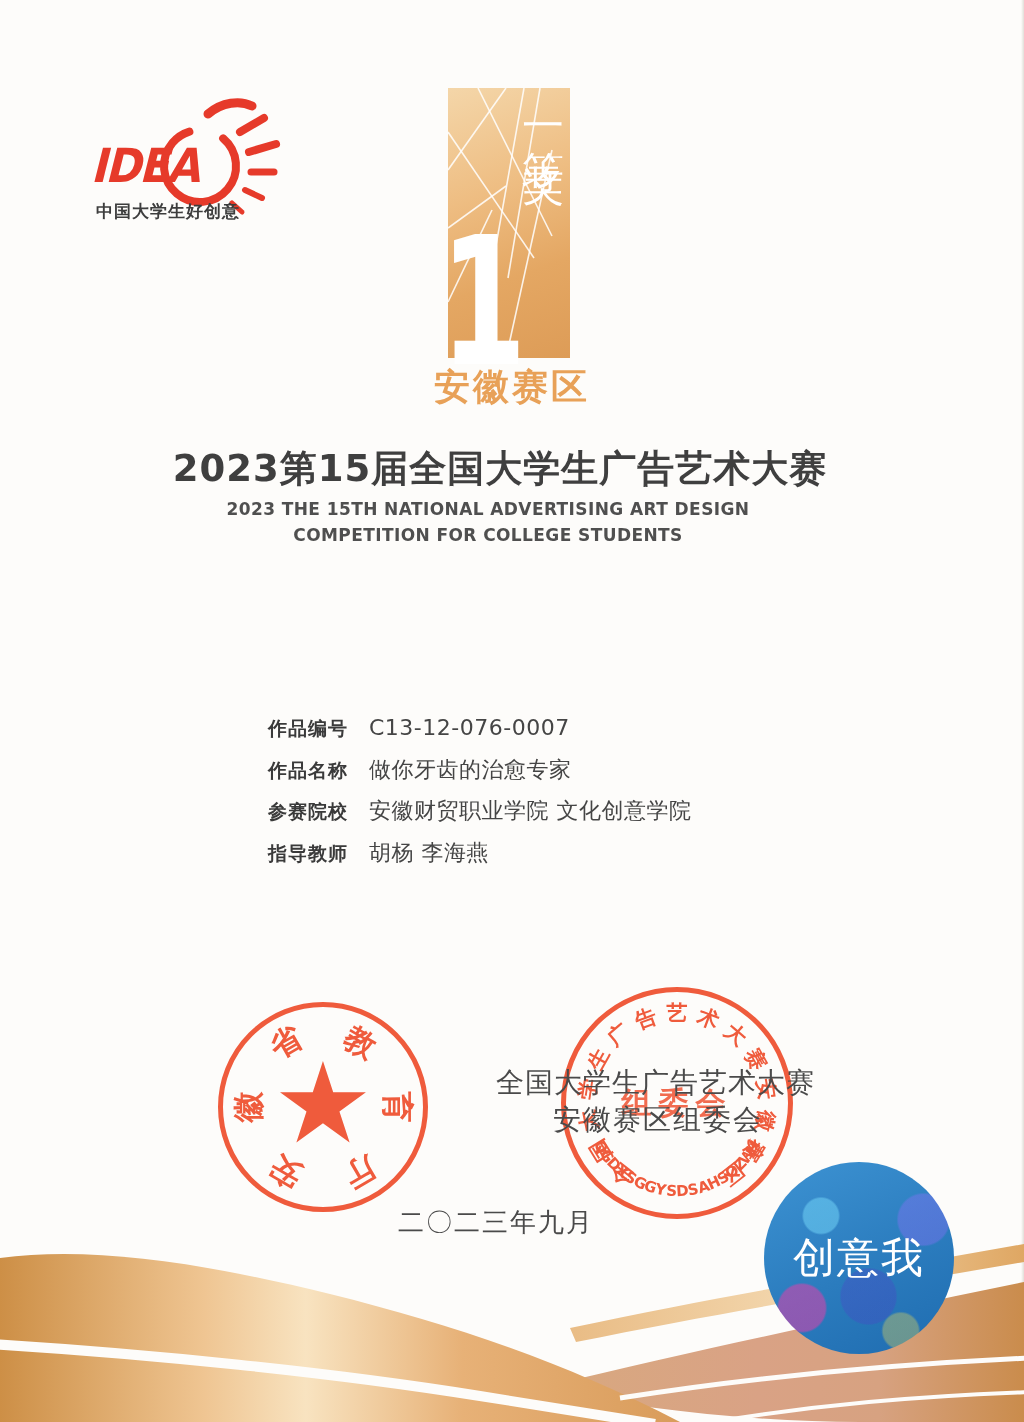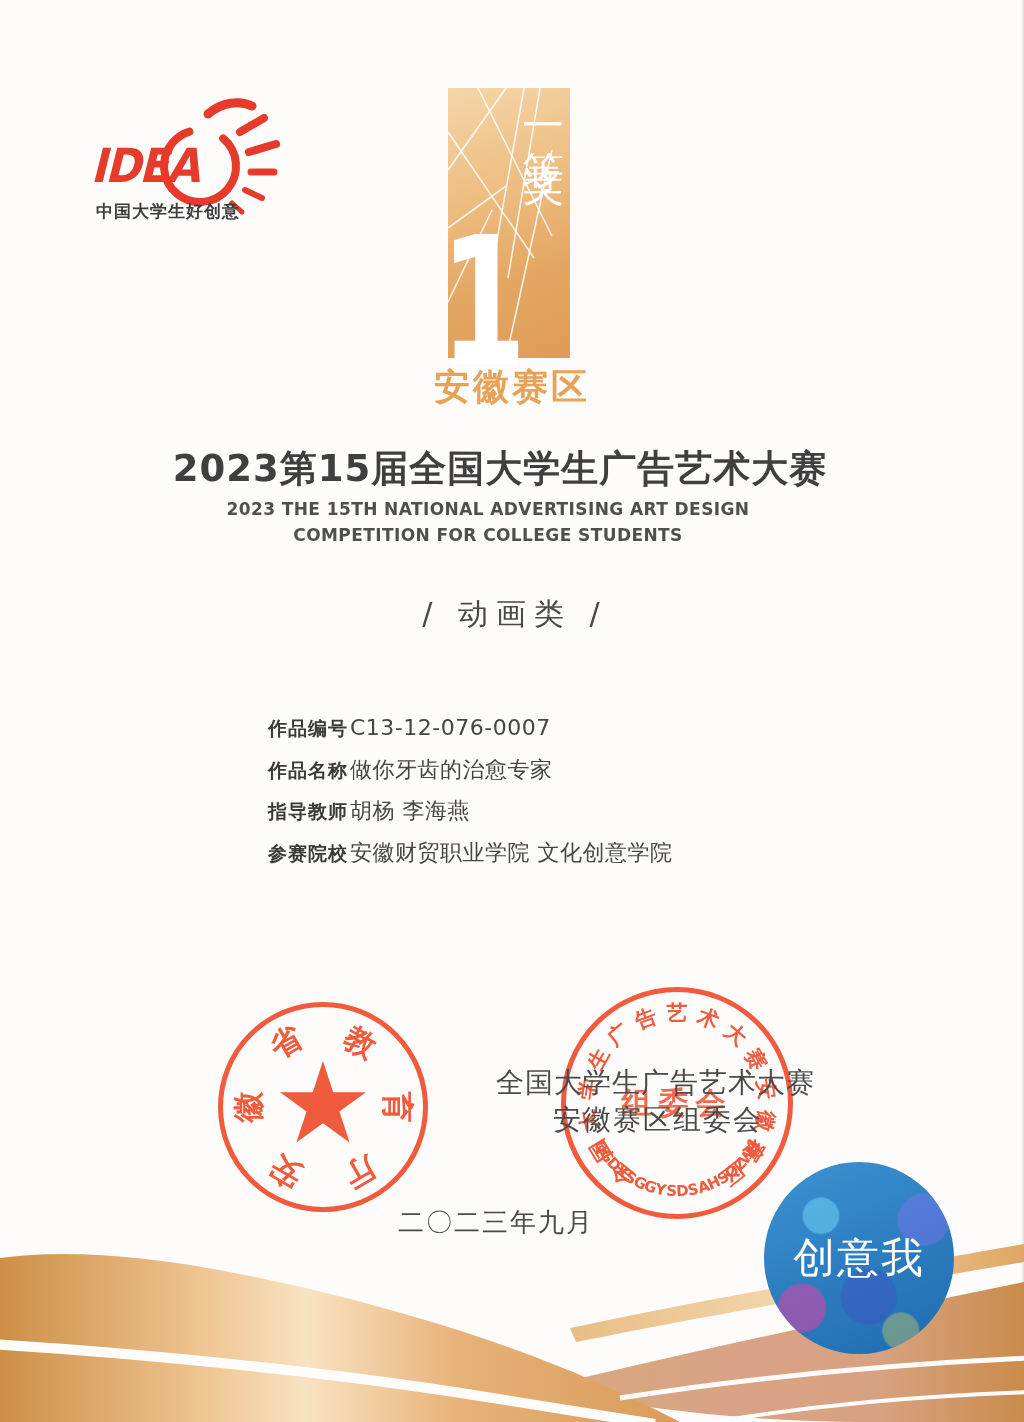--- a/index.html
+++ b/index.html
@@ -54,21 +54,21 @@
   }
   .category{
     position:absolute; left:10px; top:594px; width:1010px; text-align:center;
     font-size:30px; font-weight:500; color:#484848; letter-spacing:8px;
   }
 
   
   .fields{position:absolute; left:268px; top:672px;}
   .field-row{display:flex; align-items:baseline; height:41.5px;}
   .field-label{width:82px; font-size:19px; font-weight:700; color:#3a3a3a; letter-spacing:1px;margin-top:44px;}
-  .field-value{font-size:22px; font-weight:400; color:#454545; letter-spacing:.5px; white-space:nowrap;}
+  .field-value{margin-left:19px; font-size:22px; font-weight:400; color:#454545; letter-spacing:.5px; white-space:nowrap;}
 
   
   .stamp{position:absolute; border:5px solid #ee4f2e; border-radius:50%; opacity:.93; z-index:2;}
   .stamp-left{left:218px; top:1002px; width:200px; height:200px;}
   .stamp-right{left:561px; top:987px; width:222px; height:222px;}
   .ring span{
     position:absolute; left:50%; top:50%; width:34px; height:34px; margin:-17px 0 0 -17px;
     display:flex; align-items:center; justify-content:center;
     color:#ee4f2e; transform-origin:center;
   }
@@ -144,38 +144,37 @@
     <div class="badge-num">1</div>
     <div class="badge-vert">一等奖</div>
   </div>
   <div class="region-label">安徽赛区</div>
 
   <div class="title-zh">2023第15届全国大学生广告艺术大赛</div>
   <div class="title-en">
     <div>2023 THE 15TH NATIONAL ADVERTISING ART DESIGN</div>
     <div>COMPETITION FOR COLLEGE STUDENTS</div>
   </div>
-  <div class="category">/ 动画类 /</div>
 
   <div class="fields" id="fields">
       <div class="field-row">
         <span class="field-label">作品编号</span>
         <span class="field-value">C13-12-076-0007</span>
       </div>
       <div class="field-row">
         <span class="field-label">作品名称</span>
         <span class="field-value">做你牙齿的治愈专家</span>
       </div>
       <div class="field-row">
+        <span class="field-label">参赛院校</span>
+        <span class="field-value">安徽财贸职业学院 文化创意学院</span>
+      </div>
+      <div class="field-row">
         <span class="field-label">指导教师</span>
         <span class="field-value">胡杨 李海燕</span>
-      </div>
-      <div class="field-row">
-        <span class="field-label">参赛院校</span>
-        <span class="field-value">安徽财贸职业学院 文化创意学院</span>
       </div>
     </div>
 
   <div class="stamp stamp-left ring ring-zh-l" id="stampLeft">
     <div class="stamp-star">★</div>
   <span style="transform: rotate(-150deg) translateY(-74px);">安</span>
       <span style="transform: rotate(-90deg) translateY(-74px);">徽</span>
       <span style="transform: rotate(-30deg) translateY(-74px);">省</span>
       <span style="transform: rotate(30deg) translateY(-74px);">教</span>
       <span style="transform: rotate(90deg) translateY(-74px);">育</span>

